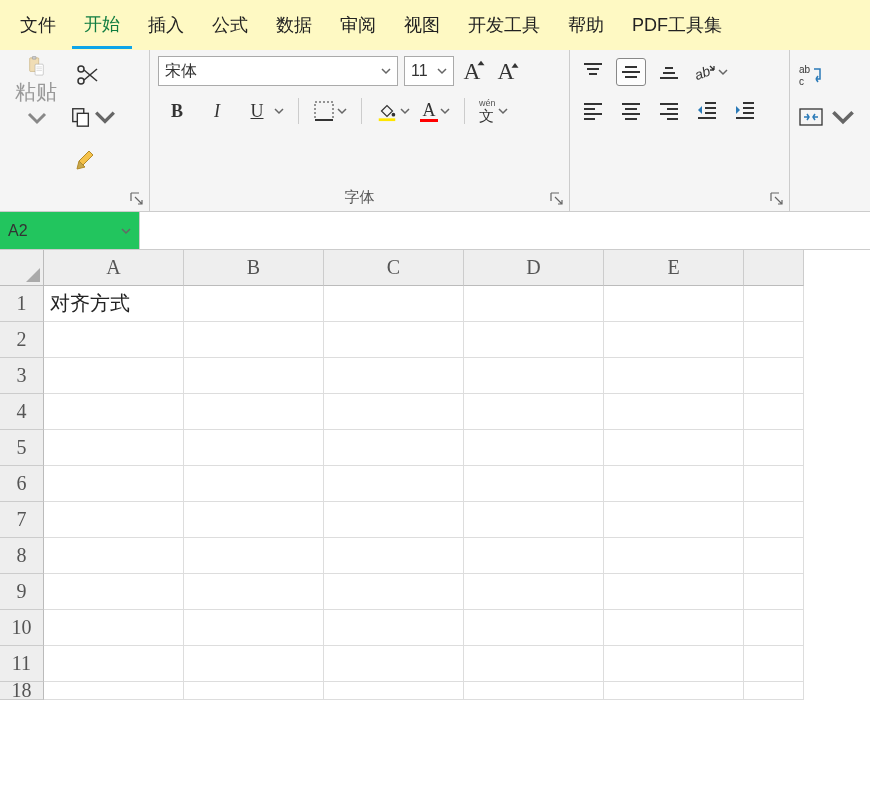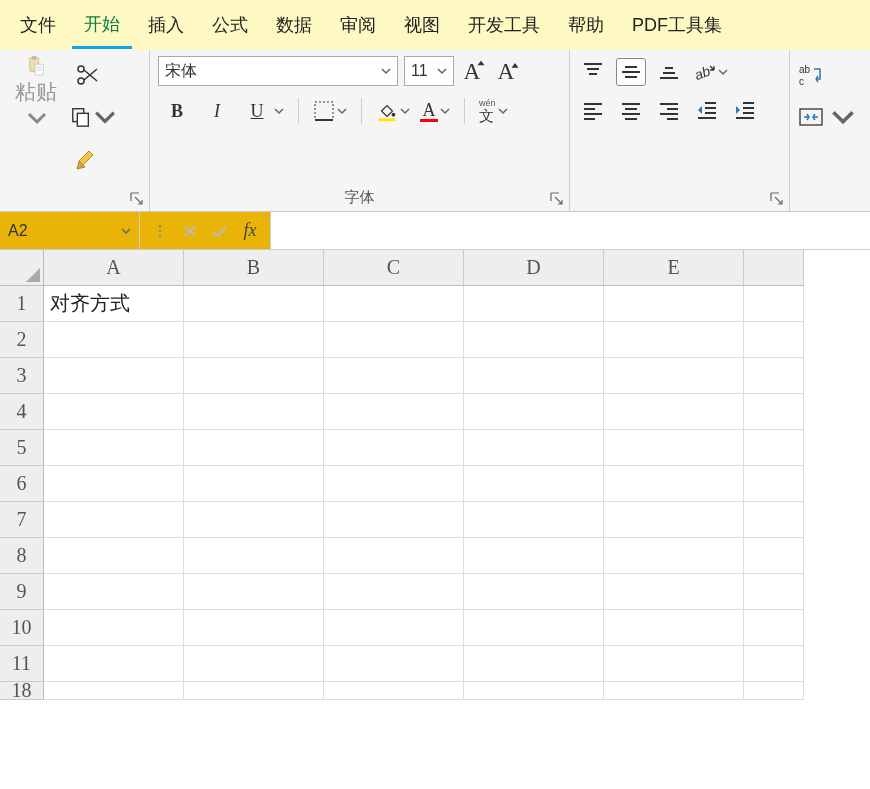--- a/index.html
+++ b/index.html
@@ -153,21 +153,21 @@
 .wrap-content { flex-direction: column; gap: 12px; padding-top: 4px; }
 .wrap-btn { display: flex; align-items: center; gap: 4px; cursor: pointer; height: 30px; }
 .wrap-btn svg { width: 26px; height: 24px; }
 
 
 .formula-bar {
   display: flex;
   align-items: flex-start;
   height: 38px;
   border-bottom: 1px solid #ccc;
-  background: #eab308;
+  background: #22c55e;
 }
 .name-box {
   width: 140px;
   height: 100%;
   border-right: 1px solid #ccc;
   display: flex;
   align-items: center;
   justify-content: space-between;
   padding: 0 8px;
   font-size: 16px;
@@ -518,40 +518,20 @@
   </div>
 </div>
 
 <div class="formula-bar">
   <div class="name-box">
     <span>A2</span>
     <svg class="drop-arrow" viewBox="0 0 10 10">
         <path d="M1 3 L5 7 L9 3" fill="none" stroke="#666" stroke-width="1.5"></path>
       </svg>
   </div>
-  <div class="fb-controls">
-    <div class="fb-btn">
-      <svg viewBox="0 0 10 18" width="8" height="18">
-        <circle cx="5" cy="3" r="1.5" fill="#888"></circle>
-          <circle cx="5" cy="9" r="1.5" fill="#888"></circle>
-          <circle cx="5" cy="15" r="1.5" fill="#888"></circle>
-      </svg>
-    </div>
-    <div class="fb-btn">
-      <svg viewBox="0 0 16 16" width="16" height="16">
-          <path d="M3 3 L13 13 M13 3 L3 13" stroke="#bbb" stroke-width="2"></path>
-        </svg>
-    </div>
-    <div class="fb-btn">
-      <svg viewBox="0 0 16 16" width="16" height="16">
-          <path d="M2 9 L6 13 L14 4" fill="none" stroke="#bbb" stroke-width="2"></path>
-        </svg>
-    </div>
-    <div class="fb-btn fx">fx</div>
-  </div>
   <input class="formula-input" value="" style="">
 </div>
 
 <div class="grid">
   <div class="corner"></div>
   <div class="col-h">A</div>
   <div class="col-h">B</div>
   <div class="col-h">C</div>
   <div class="col-h">D</div>
   <div class="col-h">E</div>

